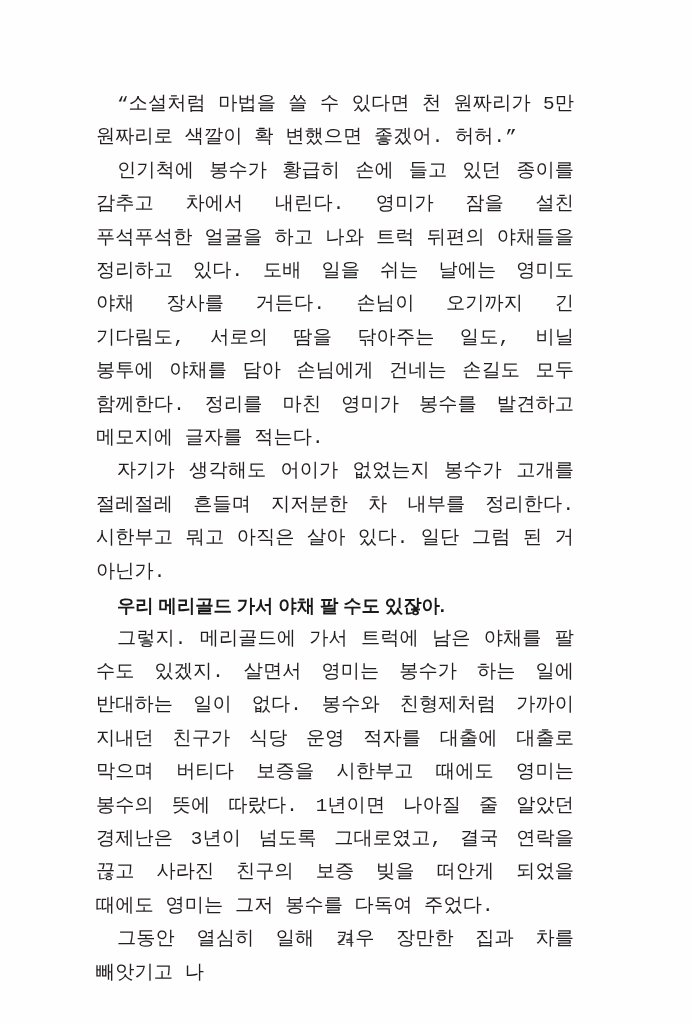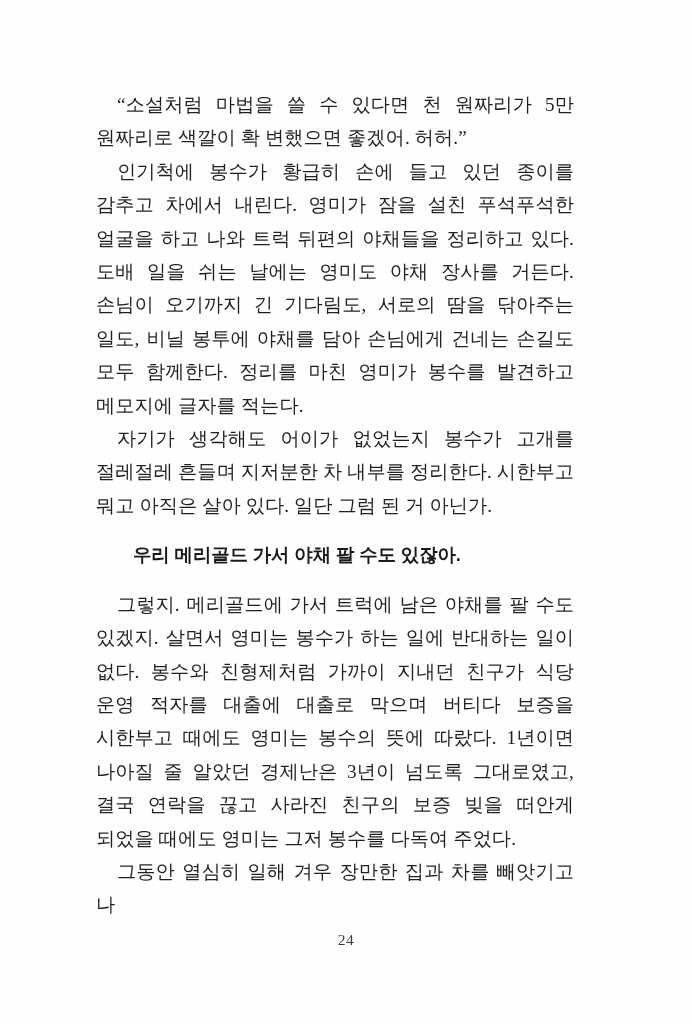--- a/index.html
+++ b/index.html
@@ -18,36 +18,36 @@
     box-sizing: border-box;
   }
   .text-block {
     position: absolute;
     left: 96px;
     top: 88px;
     width: 478px;
   }
   .para {
     margin: 0;
-    font-family: Liberation Serif, serif;
+    font-family: Liberation Mono, monospace;
     font-size: 19.2px;
     line-height: 33.4px;
     color: #231f20;
     text-align: justify;
     text-justify: inter-character;
     text-indent: 21px;
     word-break: keep-all;
     letter-spacing: 0.1px;
     -webkit-font-smoothing: antialiased;
   }
   .para.last-line-left {
     text-align-last: left;
   }
   .para-bold {
-    margin: 16px;
+    margin: 0;
     font-family: "Liberation Sans", "DejaVu Sans", sans-serif;
     font-weight: bold;
     font-size: 18.4px;
     line-height: 33.4px;
     color: #1a1a1a;
     text-indent: 21px;
     text-align: left;
     word-break: keep-all;
     letter-spacing: -0.1px;
   }

